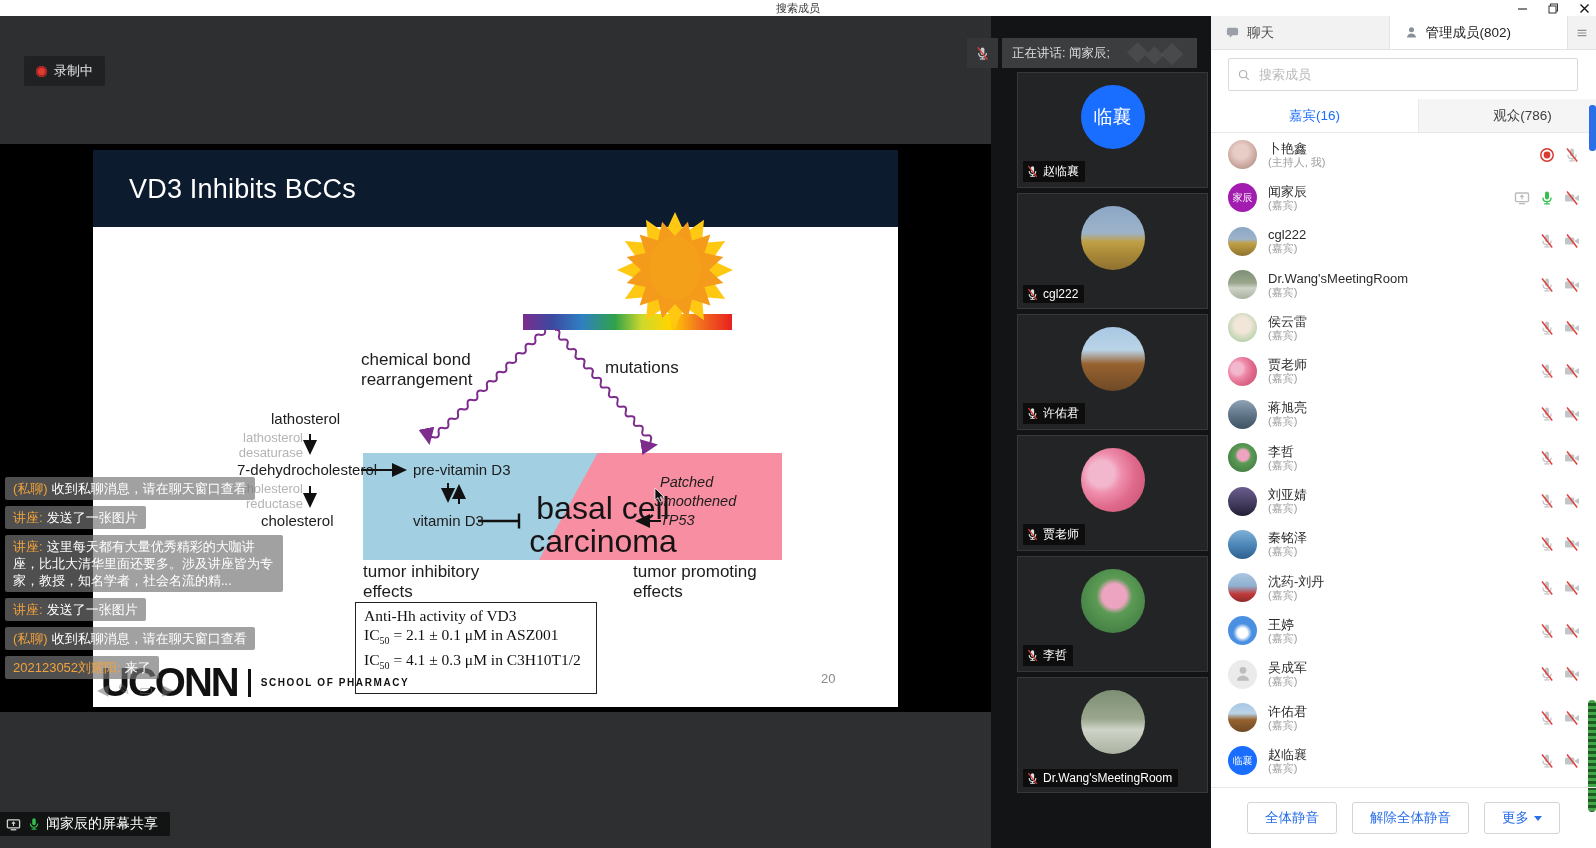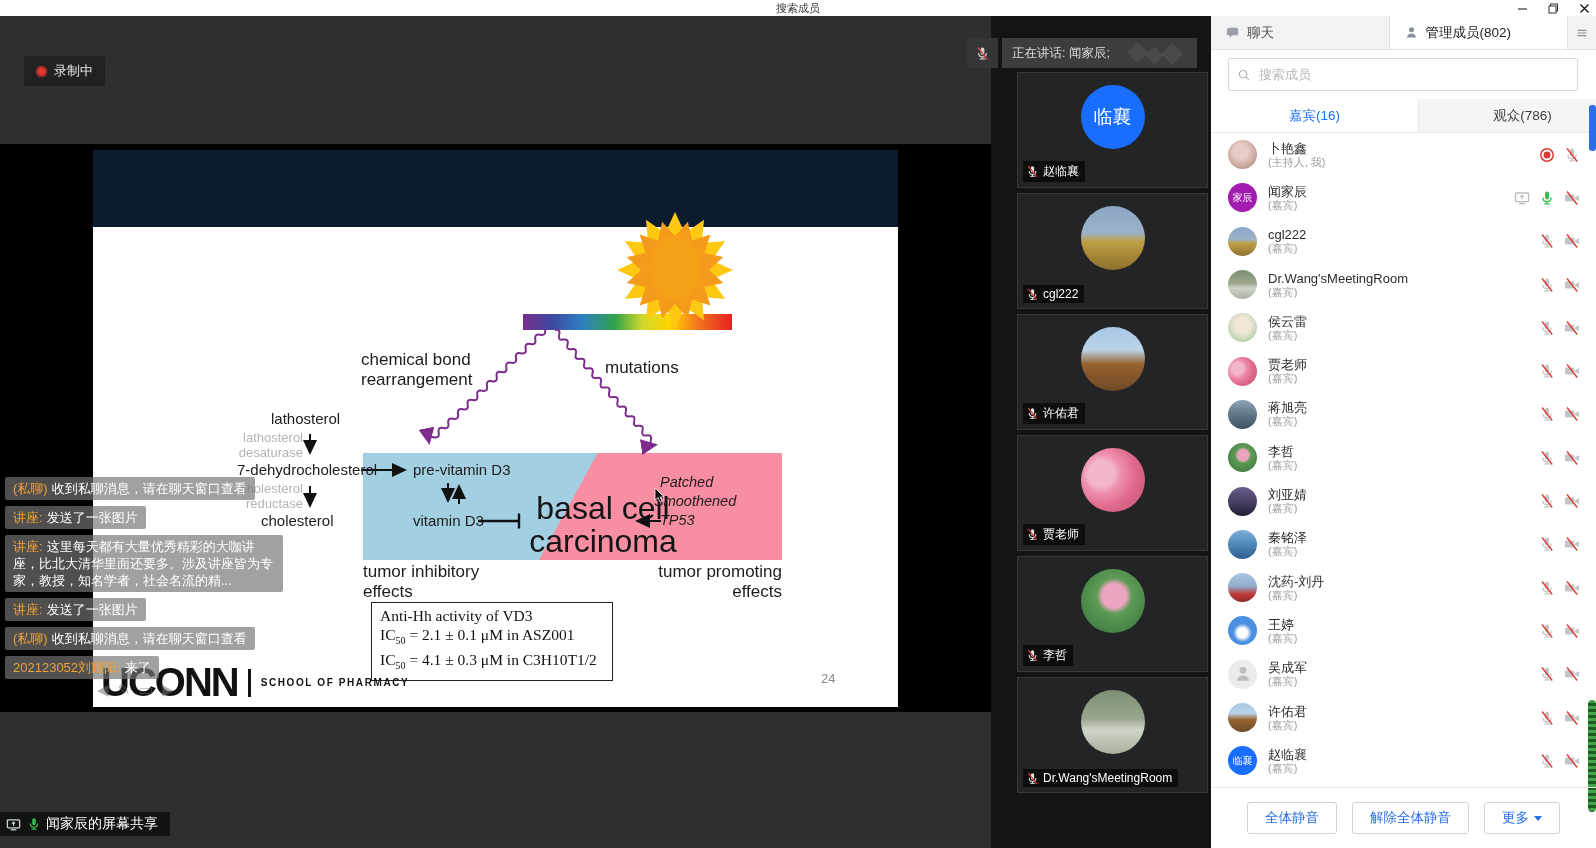--- a/index.html
+++ b/index.html
@@ -27,22 +27,22 @@
   .lbl.gray{color:#b4b4b4;}
   .f17{font-size:17px;} .f15{font-size:15px;} .f13{font-size:13px;}
   .bcc{font-size:32px;font-weight:500;color:#141414;text-align:center;width:180px;line-height:1.02;}
   .ital{font-style:italic;font-size:14.5px;color:#1d1d1d;}
   .zone{position:absolute;left:270px;top:303px;width:419px;height:107px;background:#a3cfe2;z-index:1;}
   .zone .pink{position:absolute;inset:0;background:#f88ea1;clip-path:polygon(56% 0,100% 0,100% 100%,42% 100%);}
   .spectrum{position:absolute;left:430px;top:164px;width:209px;height:16px;z-index:2;
     background:linear-gradient(90deg,#7b2d8e 0%,#3c4aa0 14%,#2f7fc2 28%,#2fa24a 44%,#cfd92c 57%,#ffd400 70%,#f2741f 84%,#e8201f 100%);}
   .sunsvg{position:absolute;left:520px;top:58px;z-index:3;}
   .diagsvg{position:absolute;left:0;top:0;z-index:2;}
-  .antibox{position:absolute;left:262px;top:452px;width:224px;border:1.6px solid #222;padding:3px 8px 5px;z-index:3;
-    font-family:"Liberation Serif","DejaVu Serif",serif;font-size:15.5px;color:#111;line-height:19px;margin-left:16px;}
+  .antibox{position:absolute;left:262px;top:452px;width:224px;border:1.6px solid #222;padding:3px 8px 18px;z-index:3;
+    font-family:"Liberation Serif","DejaVu Serif",serif;font-size:15.5px;color:#111;line-height:19px;}
   .antibox sub{font-size:10px;font-family:Liberation Serif, serif;}
   .uconn{position:absolute;left:8px;top:510px;display:flex;align-items:center;gap:10px;z-index:2;}
   .uconn .u{font-size:40px;font-weight:900;color:#111;letter-spacing:-2px;}
   .uconn .bar{width:3px;height:28px;background:#111;}
   .uconn .s{font-size:10px;font-weight:700;color:#111;letter-spacing:1.6px;}
   .pagenum{position:absolute;left:728px;top:521px;color:#8a8a8a;font-size:13px;z-index:2;}
   .pctl{position:absolute;left:4px;top:531px;display:flex;gap:9px;z-index:4;color:rgba(110,110,110,.55);font-size:15px;}
   .cursor{position:absolute;left:561px;top:338px;z-index:5;}
   
   .chatov{left:5px;top:461px;width:280px;z-index:7;display:flex;flex-direction:column;align-items:flex-start;gap:6px;}
@@ -158,20 +158,21 @@
 <div class="abs share">
   <div class="abs blackband"></div>
 
   <div class="abs recbadge">
     <span class="dot"></span>
     <span>录制中</span>
   </div>
 
   <div class="abs slide">
     <div class="slide-head"></div>
+    <div class="slide-title">VD3 Inhibits BCCs</div>
 
     <div class="zone">
         <div class="pink"></div>
       </div>
     <div class="spectrum"></div>
 
     <svg class="sunsvg" width="124" height="124" viewBox="0 0 124 124">
       <polygon fill="#ffc913" points="62.0,4.0 71.8,25.3 91.0,11.8 88.9,35.1 112.2,33.0 98.7,52.2 120.0,62.0 98.7,71.8 112.2,91.0 88.9,88.9 91.0,112.2 71.8,98.7 62.0,120.0 52.2,98.7 33.0,112.2 35.1,88.9 11.8,91.0 25.3,71.8 4.0,62.0 25.3,52.2 11.8,33.0 35.1,35.1 33.0,11.8 52.2,25.3"></polygon>
       <polygon fill="#f59b1b" points="74.9,13.7 79.0,32.6 97.4,26.6 91.4,45.0 110.3,49.1 96.0,62.0 110.3,74.9 91.4,79.0 97.4,97.4 79.0,91.4 74.9,110.3 62.0,96.0 49.1,110.3 45.0,91.4 26.6,97.4 32.6,79.0 13.7,74.9 28.0,62.0 13.7,49.1 32.6,45.0 26.6,26.6 45.0,32.6 49.1,13.7 62.0,28.0"></polygon>
       <ellipse cx="62" cy="60" rx="26" ry="32" fill="#f5a019"></ellipse>
@@ -226,37 +227,37 @@
     <div class="lbl ital" style="left:567px;top:362px">TP53</div>
 
     <svg class="cursor" width="12" height="16" viewBox="0 0 12 16">
       <polygon points="1,0 1,12 4,9.5 6,14 8,13 6,9 10,9" fill="#111" stroke="#fff" stroke-width="0.7"></polygon>
     </svg>
 
     <div class="lbl f17" style="left:270px;top:412px">
       <div>tumor inhibitory</div>
         <div>effects</div>
     </div>
-    <div class="lbl f17" style="left:540px;top:412px;width:149px;text-align:right">
+    <div class="lbl f17" style="left:540px;top:412px;width:149px;">
       <div>tumor promoting</div>
         <div>effects</div>
     </div>
 
     <div class="antibox">
       <div>Anti-Hh activity of VD3</div>
       <div><span>IC</span><sub>50</sub><span> = 2.1 ± 0.1 μM in ASZ001</span></div>
       <div><span>IC</span><sub>50</sub><span> = 4.1 ± 0.3 μM in C3H10T1/2</span></div>
     </div>
 
     <div class="uconn">
       <span class="u">UCONN</span>
       <span class="bar"></span>
       <span class="s">SCHOOL OF PHARMACY</span>
     </div>
-    <div class="pagenum">24</div>
+    <div class="pagenum">20</div>
 
     <div class="pctl">
       <span>◀</span>
       <span>✎</span>
       <span>▭</span>
       <span>▶</span>
     </div>
   </div>
 
   <div class="abs chatov">

